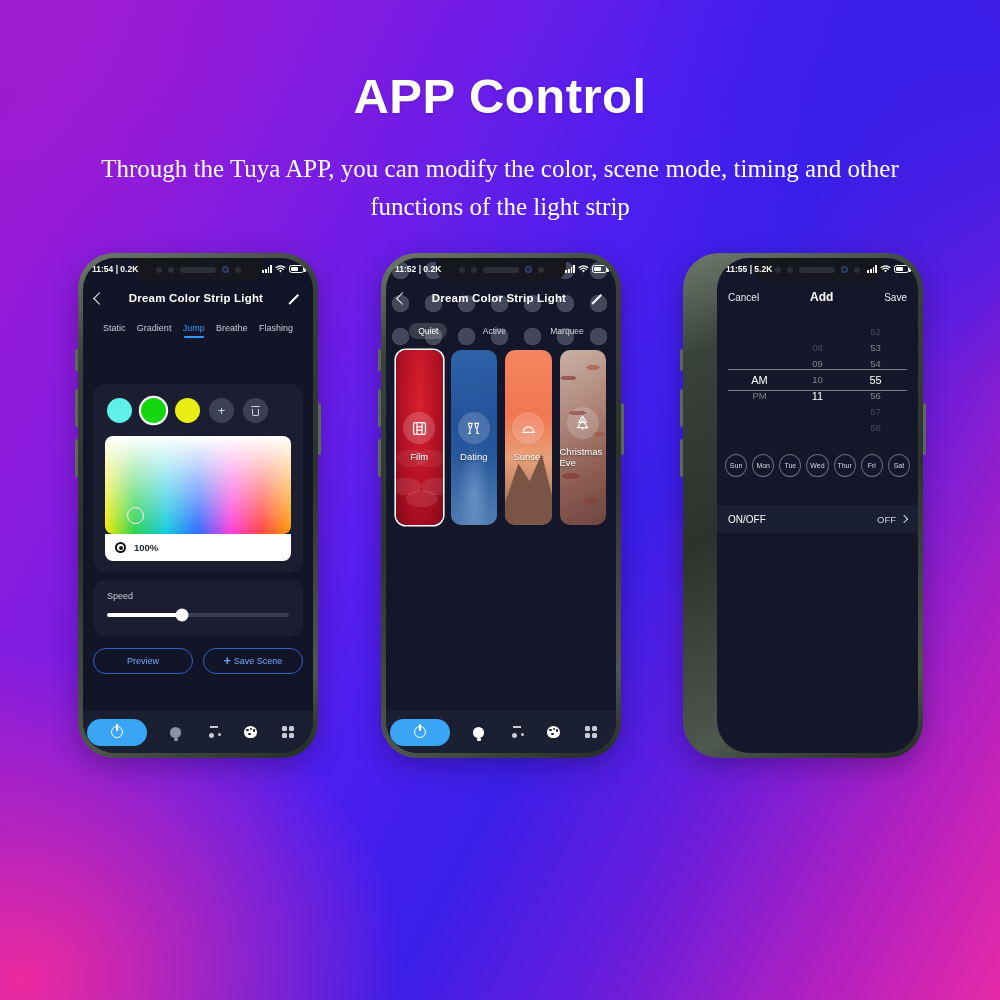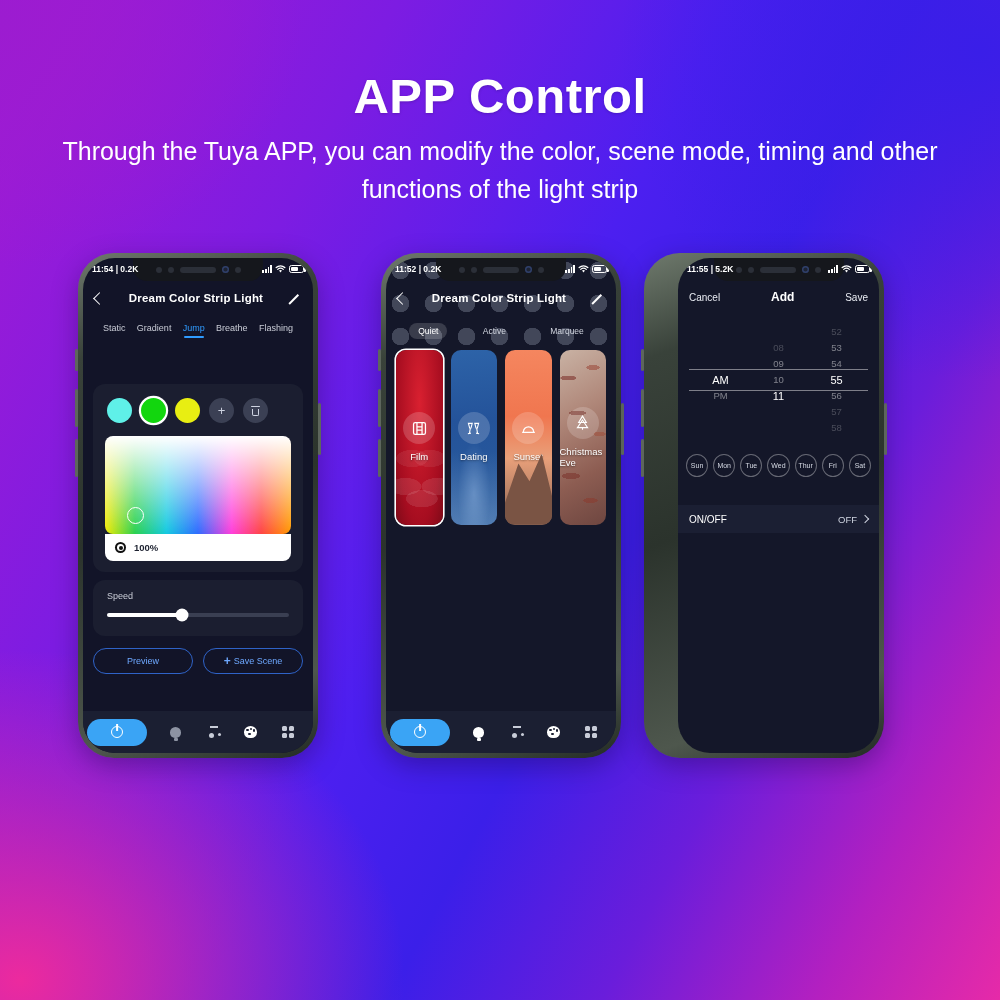--- a/index.html
+++ b/index.html
@@ -21,36 +21,36 @@
   .page { position: relative; width: 1000px; height: 1000px; }
 
   
   .title {
     text-align: center; color: #fff; font-weight: bold;
     font-size: 49px; letter-spacing: 0.5px;
     padding-top: 68px; text-shadow: 0 1px 3px rgba(0,0,0,.18);
   }
   .subtitle {
     text-align: center; color: #fff; font-size: 25px;
-    line-height: 38px; margin-top: 8px;
-    padding: 0 52px; font-weight: 400;
+    line-height: 38px; margin-top: 26px;
+    padding: 0 52px; font-weight: 400; font-family: Liberation Serif, serif;
   }
 
   
   .phones { position: absolute; top: 253px; left: 0; width: 1000px; height: 510px; }
   .phone {
     position: absolute; width: 240px; height: 505px;
     border-radius: 36px;
     background: linear-gradient(160deg, #6f7a6d 0%, #39423a 18%, #2b332c 50%, #4e574d 85%, #222a24 100%);
     padding: 5px;
     box-shadow: 0 8px 26px rgba(30,0,60,.35);
   }
   .phone.p1 { left: 78px; }
   .phone.p2 { left: 381px; }
-  .phone.p3 { left: 644px; padding-left: 34px; }
+  .phone.p3 { left: 683px; padding-left: 34px; }
   .screen {
     position: relative; width: 100%; height: 100%;
     border-radius: 32px; overflow: hidden;
     background: #121428;
   }
   .btn-side {
     position: absolute; width: 3px; border-radius: 2px;
     background: #5d665c; left: -3px;
   }
   .btn-side.a { top: 96px; height: 22px; }

